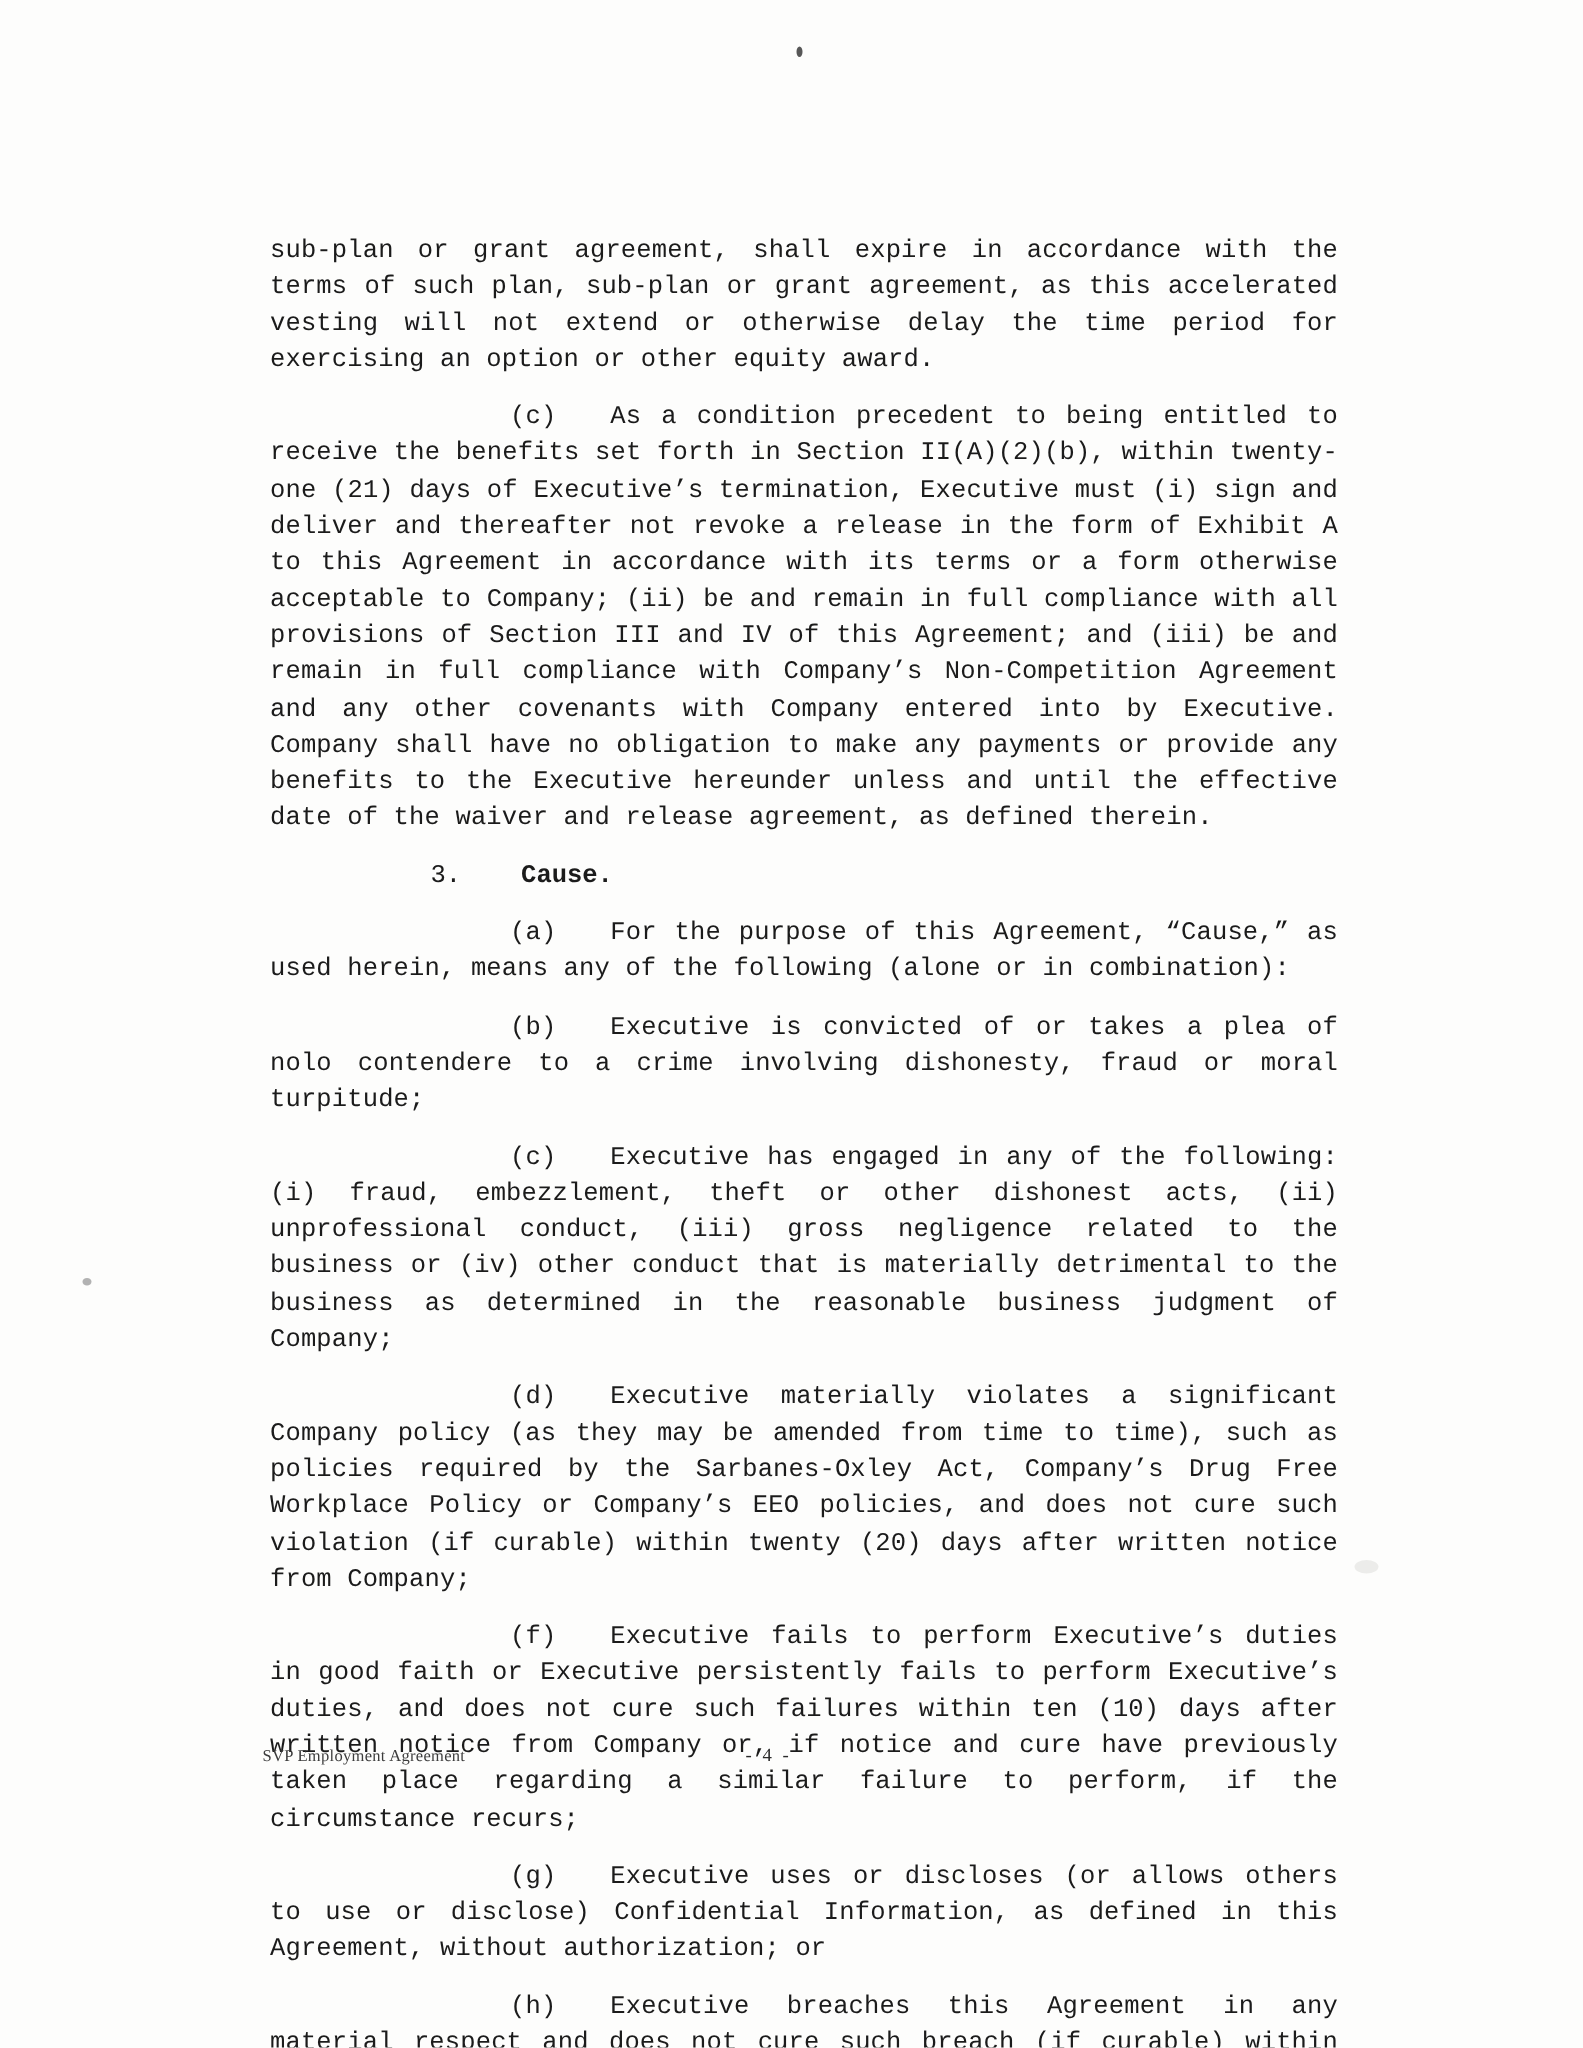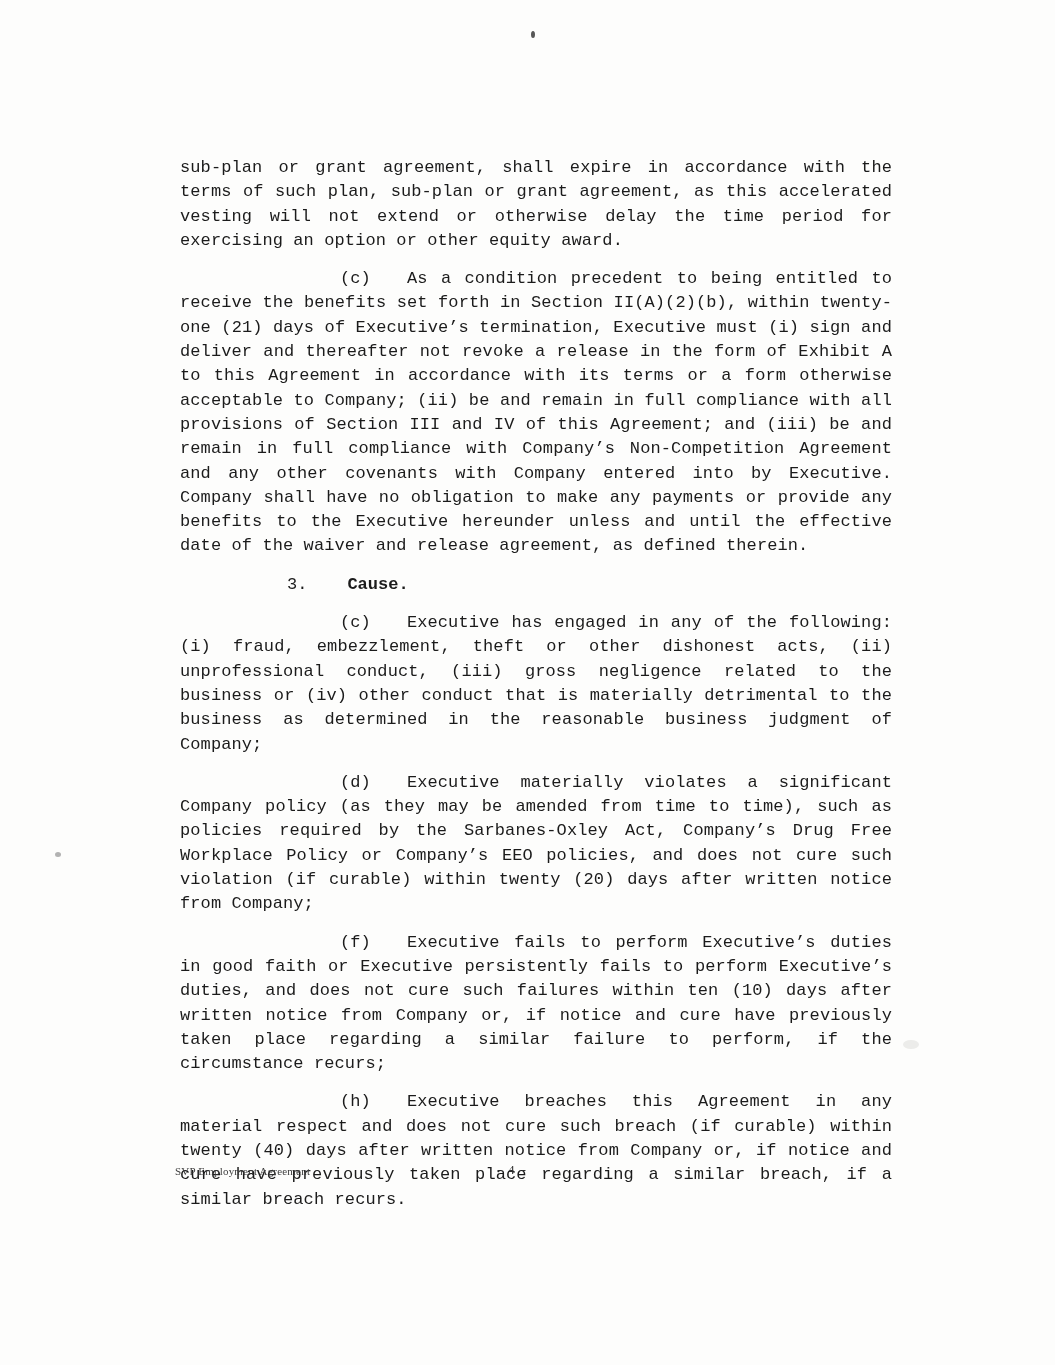--- a/index.html
+++ b/index.html
@@ -106,29 +106,32 @@
   <span class="artifact-smudge"></span>
 
   <div class="page-content">
 
     <p class="para"><span>sub-plan or grant agreement, shall expire in accordance with the terms of such plan, sub-plan or grant agreement, as this accelerated vesting will not extend or otherwise delay the time period for exercising an option or other equity award.</span></p>
 
     <p class="para indented"><span class="plabel">(c)</span><span class="tab"></span><span>As a condition precedent to being entitled to receive the benefits set forth in Section II(A)(2)(b), within twenty-one (21) days of Executive’s termination, Executive must (i) sign and deliver and thereafter not revoke a release in the form of Exhibit A to this Agreement in accordance with its terms or a form otherwise acceptable to Company; (ii) be and remain in full compliance with all provisions of Section III and IV of this Agreement; and (iii) be and remain in full compliance with Company’s Non-Competition Agreement and any other covenants with Company entered into by Executive.  Company shall have no obligation to make any payments or provide any benefits to the Executive hereunder unless and until the effective date of the waiver and release agreement, as defined therein.</span></p>
 
     <p class="heading"><span>3.</span><span class="tab"></span><span class="bold">Cause.</span></p>
 
+    <p class="para indented"><span class="plabel">(a)</span><span class="tab"></span><span>For the purpose of this Agreement, “Cause,” as used herein, means any of the following (alone or in combination):</span></p>
 
+    <p class="para indented"><span class="plabel">(b)</span><span class="tab"></span><span>Executive is convicted of or takes a plea of nolo contendere to a crime involving dishonesty, fraud or moral turpitude;</span></p>
 
     <p class="para indented"><span class="plabel">(c)</span><span class="tab"></span><span>Executive has engaged in any of the following: (i) fraud, embezzlement, theft or other dishonest acts, (ii) unprofessional conduct, (iii) gross negligence related to the business or (iv) other conduct that is materially detrimental to the business as determined in the reasonable business judgment of Company;</span></p>
 
     <p class="para indented"><span class="plabel">(d)</span><span class="tab"></span><span>Executive materially violates a significant Company policy (as they may be amended from time to time), such as policies required by the Sarbanes-Oxley Act, Company’s Drug Free Workplace Policy or Company’s EEO policies, and does not cure such violation (if curable) within twenty (20) days after written notice from Company;</span></p>
 
 
     <p class="para indented"><span class="plabel">(f)</span><span class="tab"></span><span>Executive fails to perform Executive’s duties in good faith or Executive persistently fails to perform Executive’s duties, and does not cure such failures within ten (10) days after written notice from Company or, if notice and cure have previously taken place regarding a similar failure to perform, if the circumstance recurs;</span></p>
 
+    <p class="para indented"><span class="plabel">(g)</span><span class="tab"></span><span>Executive uses or discloses (or allows others to use or disclose) Confidential Information, as defined in this Agreement, without authorization; or</span></p>
 
     <p class="para indented"><span class="plabel">(h)</span><span class="tab"></span><span>Executive breaches this Agreement in any material respect and does not cure such breach (if curable) within twenty (40) days after written notice from Company or, if notice and cure have previously taken place regarding a similar breach, if a similar breach recurs.</span></p>
 
   </div>
 
   <div class="footer-title">SVP Employment Agreement</div>
   <div class="footer-page-num">- 4 -</div>
 
 </div>
 

